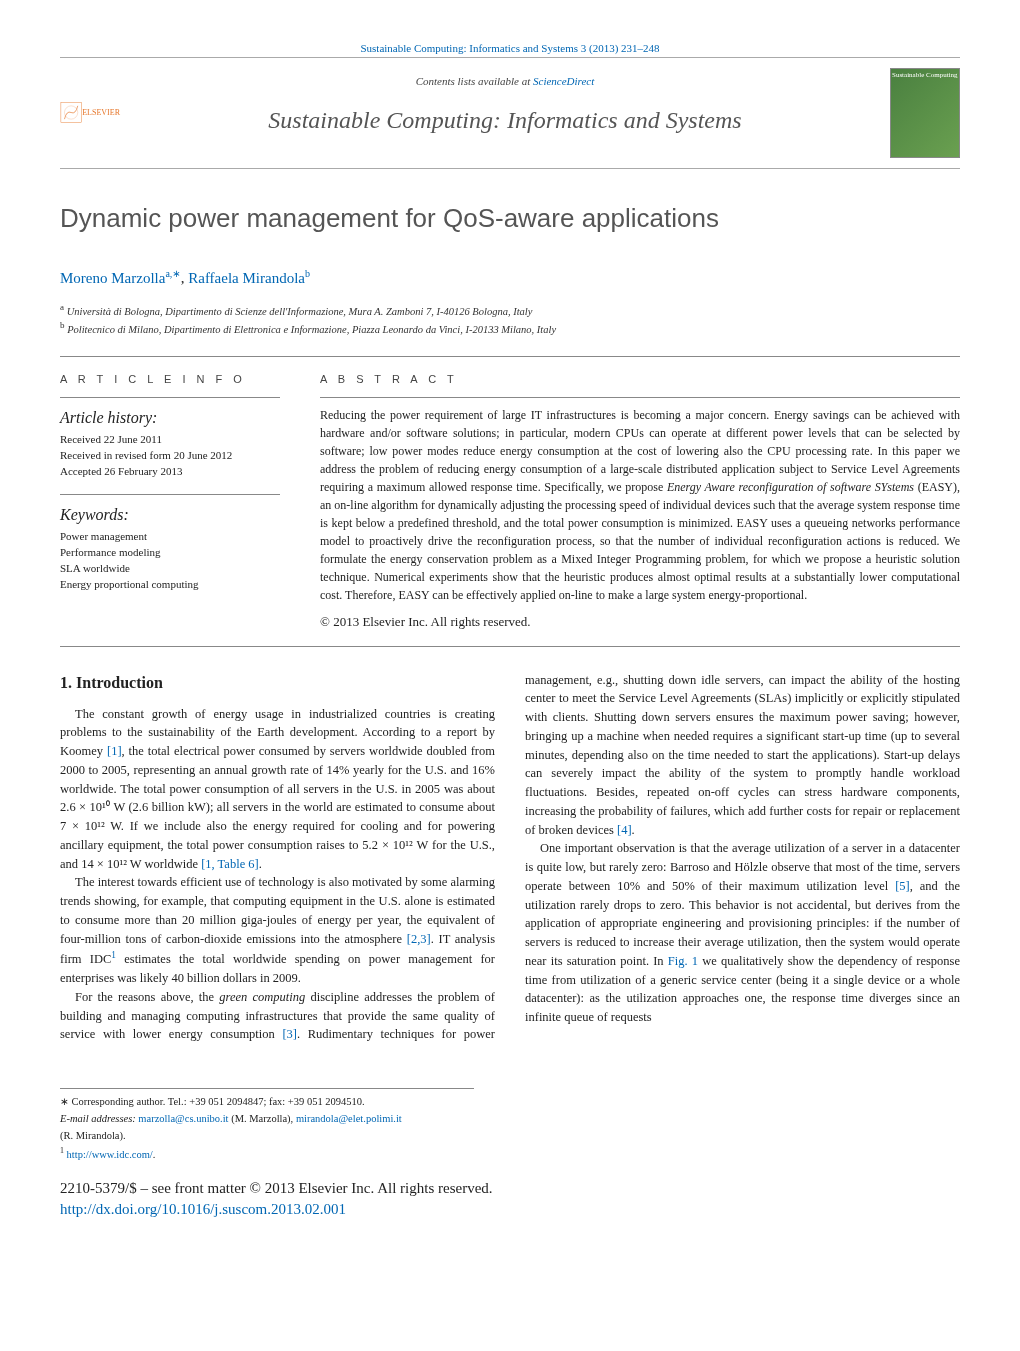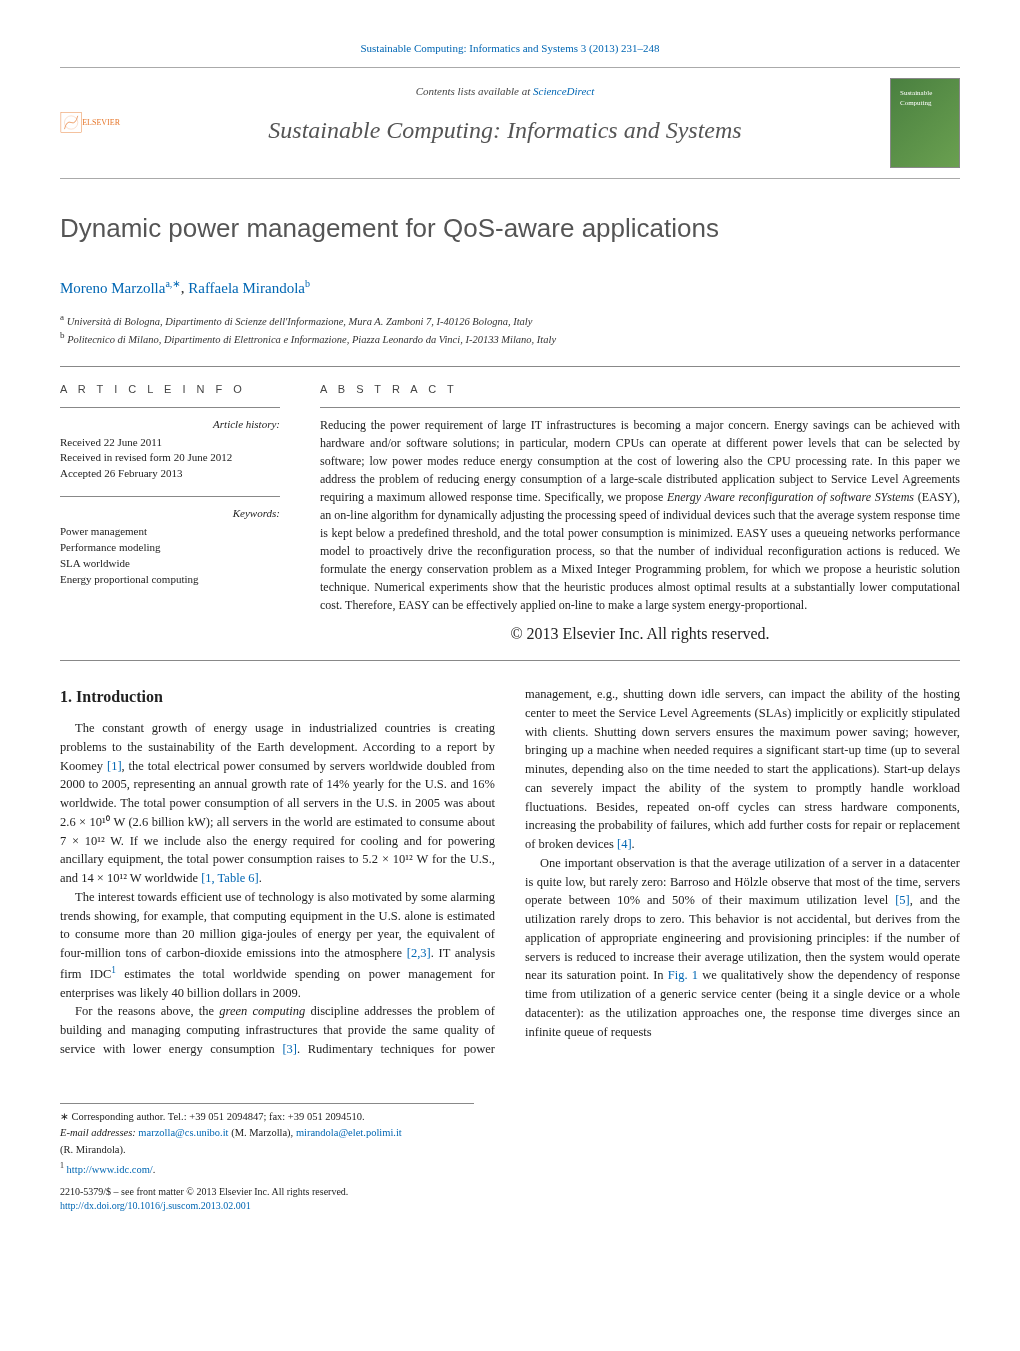--- a/index.html
+++ b/index.html
@@ -10,21 +10,21 @@
     width: 1020px;
     margin: 0 auto;
     padding: 40px 60px;
     font-size: 13px;
     line-height: 1.5;
   }
   .top-link {
     text-align: center;
     color: #0066b3;
     font-size: 11px;
-    margin-bottom: 10px;
+    margin-bottom: 0;
   }
   .top-link a { color: #0066b3; text-decoration: none; }
   .header-bar {
     border-top: 1px solid #aaa;
     border-bottom: 1px solid #aaa;
     padding: 10px 0;
     display: flex;
     align-items: center;
     justify-content: space-between;
     gap: 20px;
@@ -47,21 +47,21 @@
   }
   .homepage-line {
     font-size: 11px; letter-spacing: 2px; color: #666;
   }
   .homepage-line a { color: #0066b3; text-decoration: none; letter-spacing: 0; }
   .cover-thumb {
     width: 70px; height: 90px;
     background: linear-gradient(135deg, #4a8040, #6aa050);
     border: 1px solid #888;
     display: flex; flex-direction: column; justify-content: flex-start;
-    padding: 9px; color: #fff; font-size: 7px;
+    padding: 1px; color: #fff; font-size: 7px;
   }
   .title {
     font-size: 26px;
     color: #555;
     font-family: 'Helvetica Neue', Arial, sans-serif;
     font-weight: 400;
     margin-bottom: 28px;
   }
   .authors { font-size: 15px; margin-bottom: 12px; }
   .authors a { color: #0066b3; text-decoration: none; }
@@ -69,26 +69,26 @@
   .affiliations { font-size: 10.5px; font-style: italic; color: #333; margin-bottom: 18px; }
   .affiliations .sup { font-style: normal; font-size: 9px; vertical-align: super; }
   .rule { border-top: 1px solid #888; margin: 14px 0; }
   .info-abstract { display: flex; gap: 40px; }
   .info-col { width: 220px; flex-shrink: 0; }
   .abstract-col { flex: 1; }
   .section-head {
     font-size: 11px; letter-spacing: 4px; color: #444;
     font-family: Arial, sans-serif; margin-bottom: 10px;
   }
-  .info-subhead { font-style: italic; font-size: 11px; margin-bottom: 2px; text-align: right; }
+  .info-subhead { font-style: italic; font-size: 16px; margin-bottom: 2px; }
   .info-text { font-size: 11px; line-height: 1.45; }
   .info-block { margin-bottom: 14px; }
   .abstract-text { font-size: 12px; line-height: 1.5; text-align: justify; }
   .abstract-text em { font-style: italic; }
-  .copyright { font-size: 16px; text-align: center; margin-top: 8px; }
+  .copyright { font-size: 13px; text-align: left; margin-top: 8px; }
   .body-columns {
     column-count: 2;
     column-gap: 30px;
     margin-top: 24px;
     text-align: justify;
     font-size: 12.5px;
     line-height: 1.5;
   }
   .body-columns h3 { font-size: 16px; font-weight: bold; margin-bottom: 10px; }
   .body-columns p { text-indent: 1.2em; margin-bottom: 0; }
@@ -97,22 +97,22 @@
     border-top: 1px solid #888;
     margin-top: 44px;
     padding-top: 6px;
     font-size: 10.5px;
     line-height: 1.4;
     width: 46%;
   }
   .footnotes .fn-line { margin-bottom: 2px; }
   .footnotes a { color: #0066b3; text-decoration: none; }
   .bottom-matter {
-    margin-top: 8px;
-    font-size: 10px;
+    margin-top: 16px;
+    font-size: 15px;
     line-height: 1.4;
   }
   .bottom-matter a { color: #0066b3; text-decoration: none; }
   sup { font-size: 0.75em; }
 </style>
 </head>
 <body>
 
 <div class="top-link">
   <a>Sustainable Computing: Informatics and Systems 3 (2013) 231–248</a>

